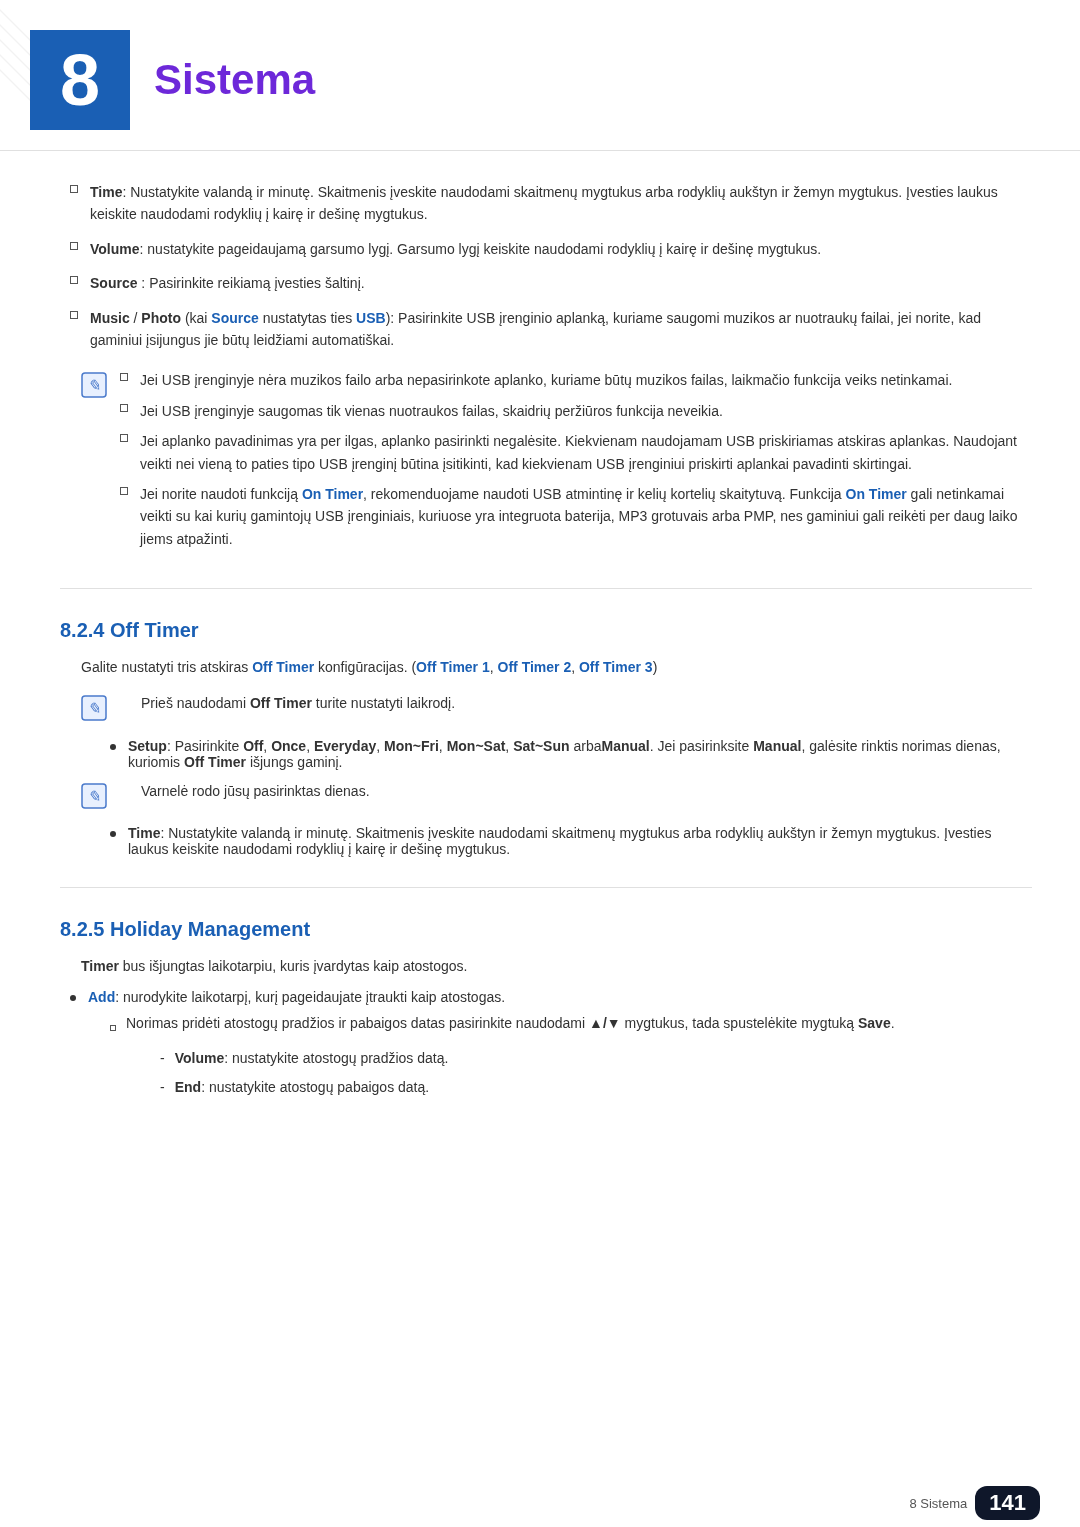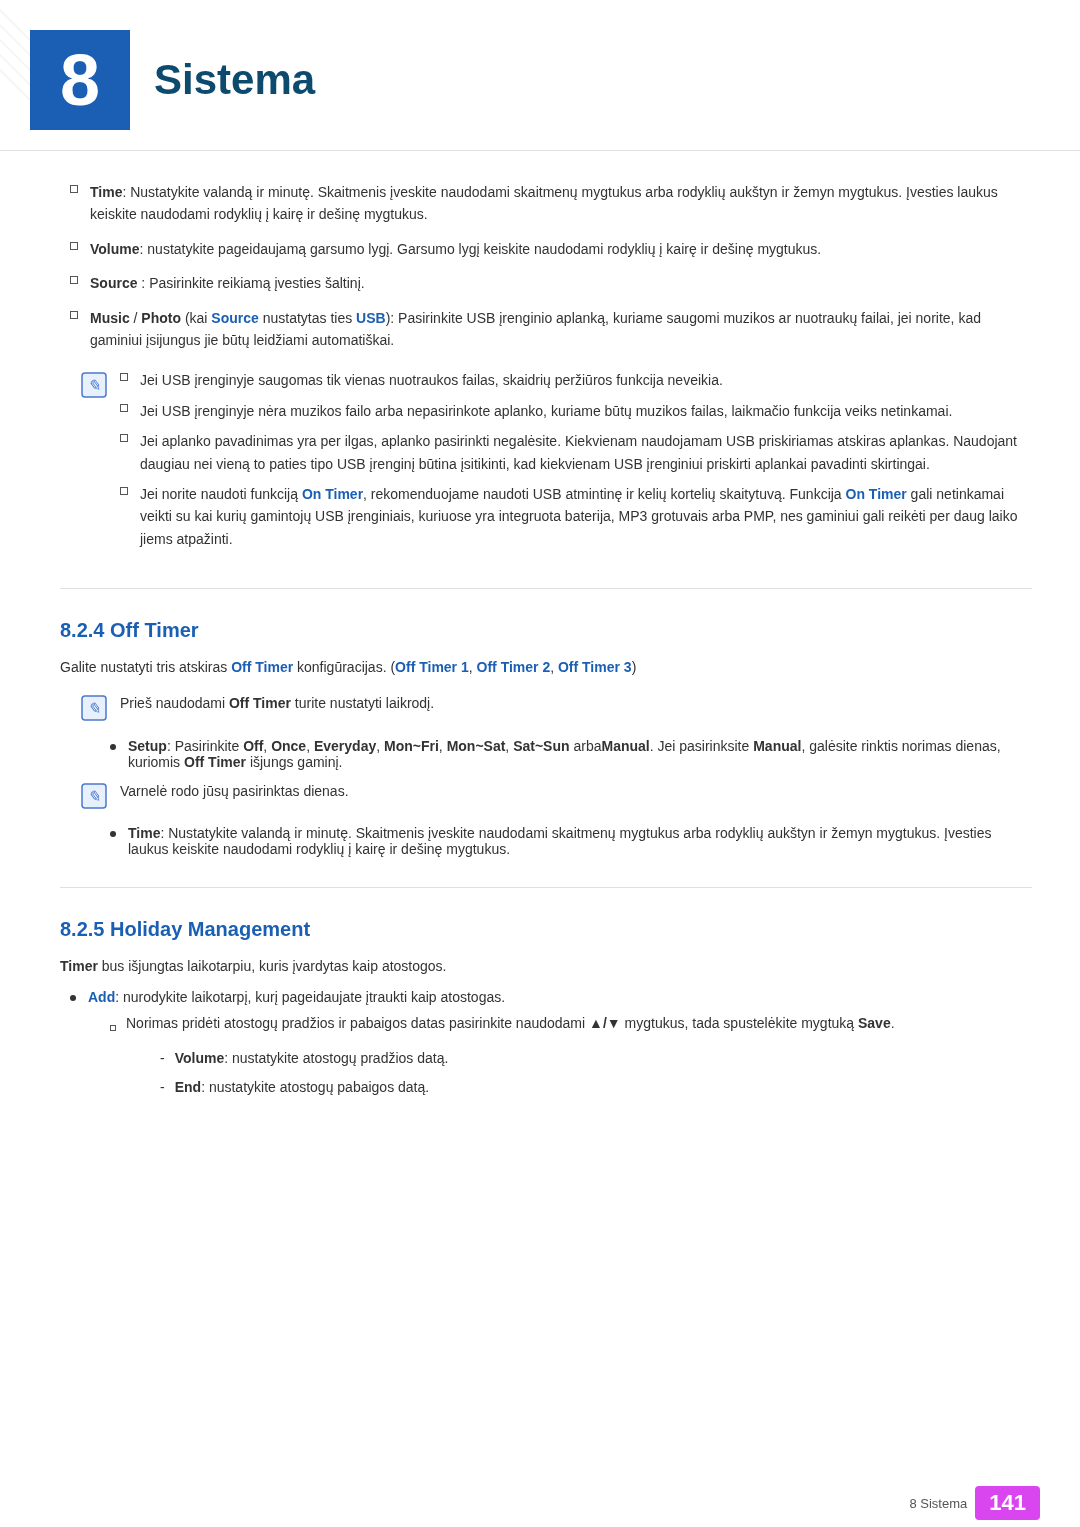--- a/index.html
+++ b/index.html
@@ -38,21 +38,21 @@
       height: 100px;
       display: flex;
       align-items: center;
       justify-content: center;
       flex-shrink: 0;
     }
 
     .chapter-title {
       font-size: 42px;
       font-weight: bold;
-      color: #0c4a6e;
+      color: #6d28d9;
       margin-left: 24px;
     }
 
     
     .content {
       padding: 0 48px 80px 60px;
     }
 
     
     .bullet-list {
@@ -155,20 +155,21 @@
       font-weight: bold;
       color: #1a5fb4;
       margin-top: 28px;
       margin-bottom: 12px;
     }
 
     
     .para {
       line-height: 1.7;
       margin-bottom: 10px;
+      margin-left: 21px;
     }
 
     
     .dot-bullet-list {
       list-style: none;
       margin: 0;
       padding: 0;
     }
 
     .dot-bullet-list > li {
@@ -197,26 +198,26 @@
       align-items: center;
       gap: 8px;
     }
 
     .footer-text {
       font-size: 13px;
       color: #555;
     }
 
     .footer-page {
-      background: #d946ef;
+      background: #0f172a;
       color: #fff;
       font-size: 22px;
       font-weight: bold;
       padding: 4px 14px;
-      border-radius: 4px;
+      border-radius: 12px;
     }
 
     
     .dash-list {
       list-style: none;
       margin: 6px 0 0 30px;
       padding: 0;
     }
 
     .dash-list > li {
@@ -307,29 +308,29 @@
       <div class="note-icon">
         <svg viewBox="0 0 28 28" width="28" height="28">
           <rect x="2" y="2" width="24" height="24" rx="3" fill="#e8f0fe" stroke="#4a7acb" stroke-width="1.5"></rect>
           <text x="14" y="20" font-size="16" text-anchor="middle" fill="#4a7acb" font-style="italic" font-family="serif">✎</text>
         </svg>
       </div>
       <div class="note-content">
         <ul class="note-sub-list">
           <li>
             <span class="square-bullet"></span>
+            <span>Jei USB įrenginyje nėra muzikos failo arba nepasirinkote aplanko, kuriame būtų muzikos failas, laikmačio funkcija veiks netinkamai.</span>
+          </li>
+          <li>
+            <span class="square-bullet"></span>
             <span>Jei USB įrenginyje saugomas tik vienas nuotraukos failas, skaidrių peržiūros funkcija neveikia.</span>
           </li>
           <li>
             <span class="square-bullet"></span>
-            <span>Jei USB įrenginyje nėra muzikos failo arba nepasirinkote aplanko, kuriame būtų muzikos failas, laikmačio funkcija veiks netinkamai.</span>
-          </li>
-          <li>
-            <span class="square-bullet"></span>
-            <span>Jei aplanko pavadinimas yra per ilgas, aplanko pasirinkti negalėsite. Kiekvienam naudojamam USB priskiriamas atskiras aplankas. Naudojant daugiau nei vieną to paties tipo USB įrenginį būtina įsitikinti, kad kiekvienam USB įrenginiui priskirti aplankai pavadinti skirtingai.</span>
+            <span>Jei aplanko pavadinimas yra per ilgas, aplanko pasirinkti negalėsite. Kiekvienam naudojamam USB priskiriamas atskiras aplankas. Naudojant veikti nei vieną to paties tipo USB įrenginį būtina įsitikinti, kad kiekvienam USB įrenginiui priskirti aplankai pavadinti skirtingai.</span>
           </li>
           <li>
             <span class="square-bullet"></span>
             <span>Jei norite naudoti funkciją <span class="bold blue-bold">On Timer</span>, rekomenduojame naudoti USB atmintinę ir kelių kortelių skaitytuvą. Funkcija <span class="bold blue-bold">On Timer</span> gali netinkamai veikti su kai kurių gamintojų USB įrenginiais, kuriuose yra integruota baterija, MP3 grotuvais arba PMP, nes gaminiui gali reikėti per daug laiko jiems atpažinti.</span>
           </li>
         </ul>
       </div>
     </div>
 
     <hr class="section-divider">

